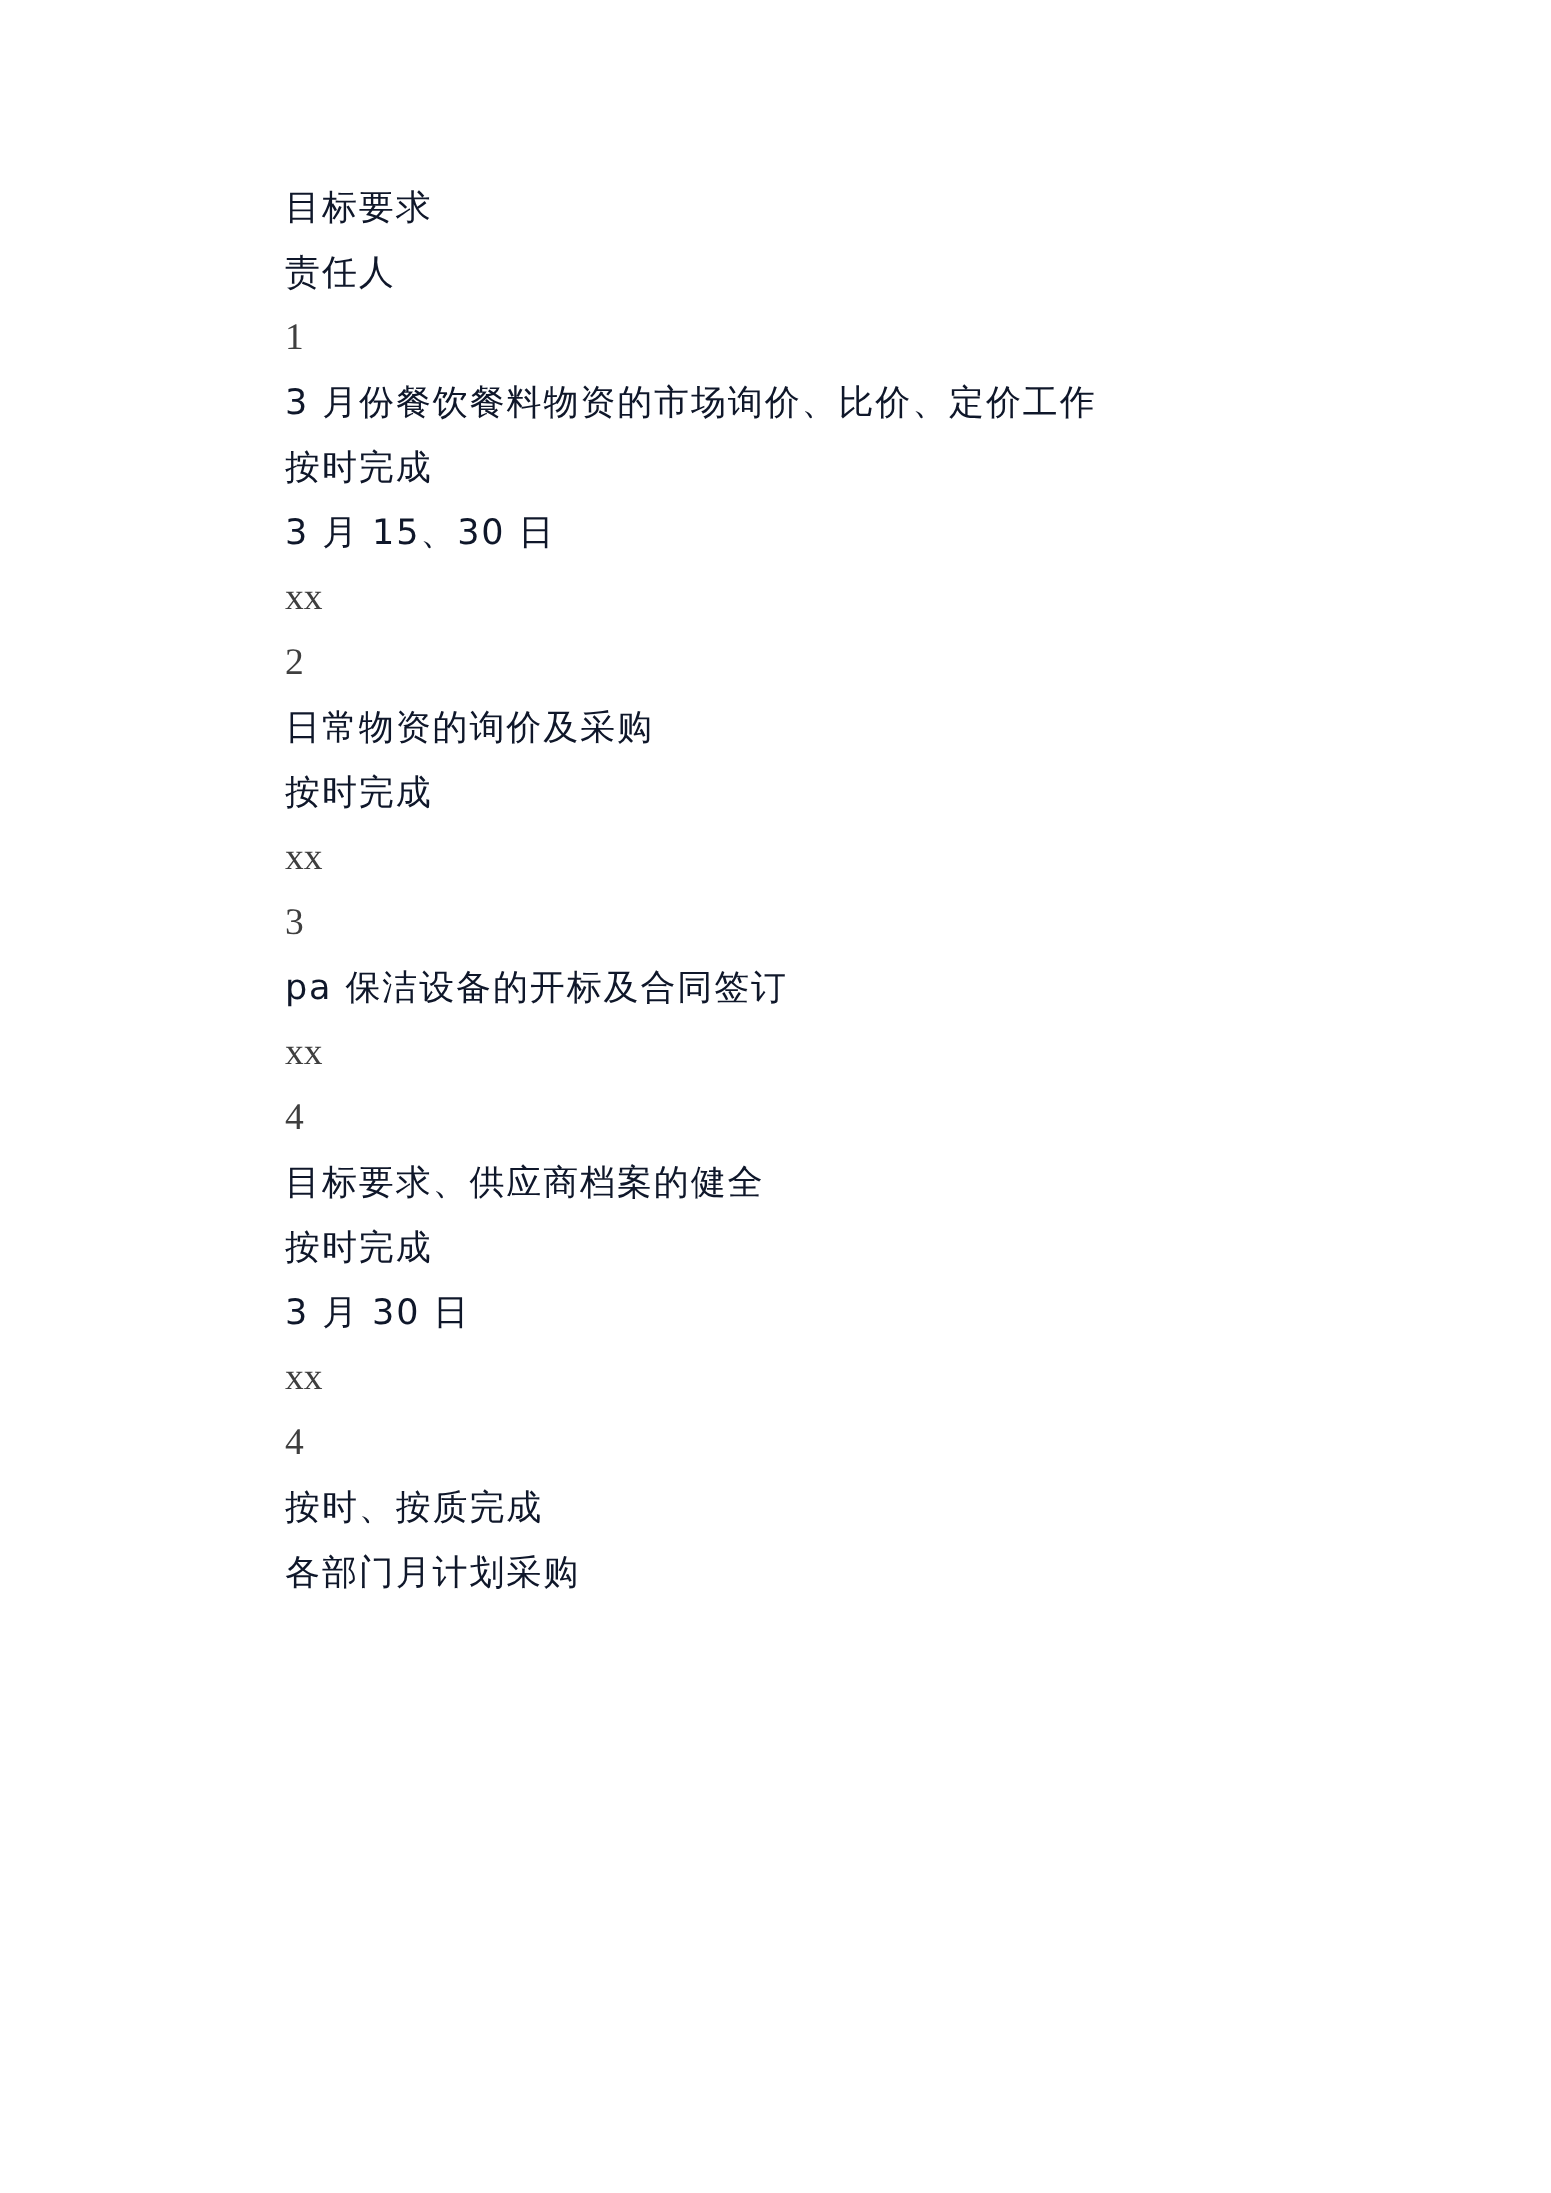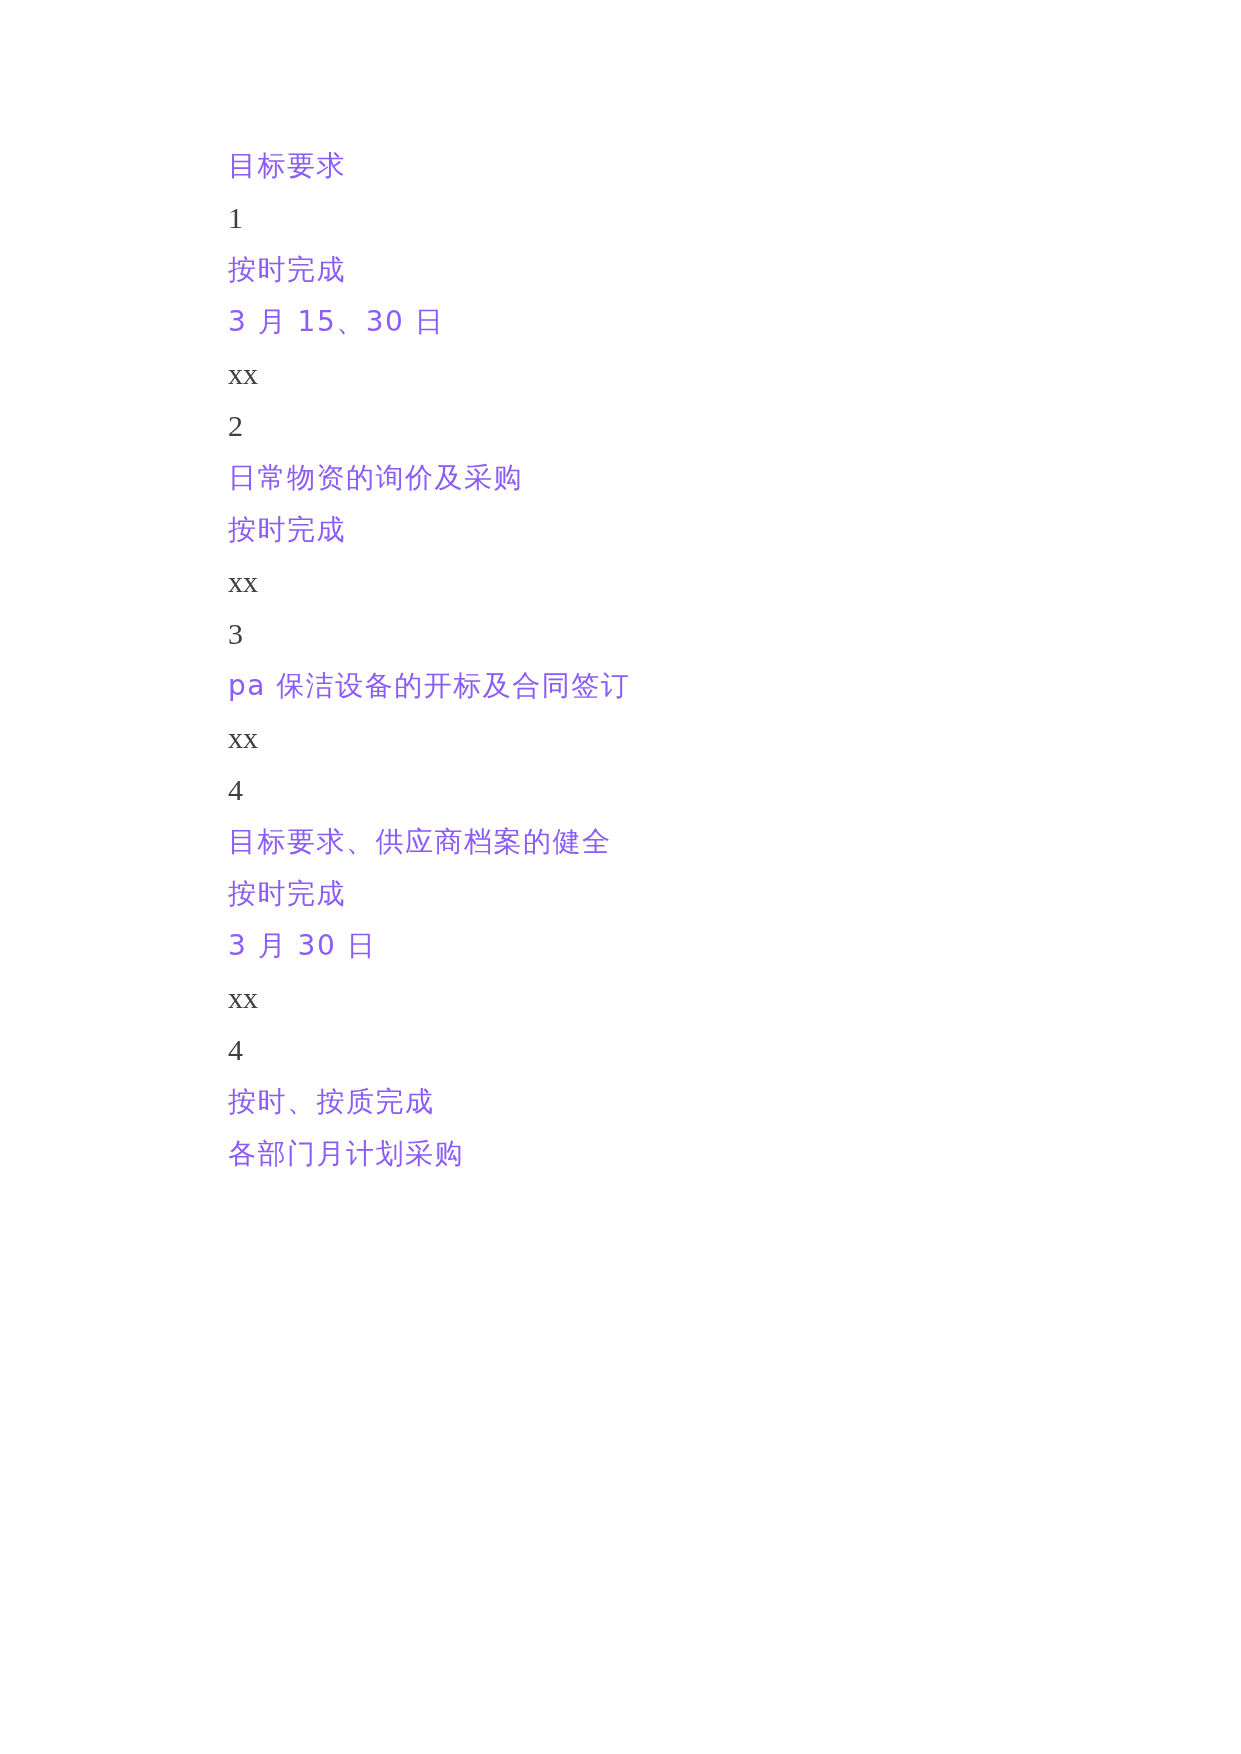--- a/index.html
+++ b/index.html
@@ -28,36 +28,38 @@
     font-size: 30px;
     line-height: 52px;
     letter-spacing: 0.5px;
     color: #3f3f3f;
     white-space: pre-wrap;
     font-family: "Liberation Serif", serif;
   }
   .line.cjk {
     font-family: "DejaVu Sans", sans-serif;
     font-size: 28px;
-    color: #8b5cf6;
+    color: #0f172a;
     letter-spacing: 1.5px;
   }
   .line.num {
     font-family: "Liberation Serif", serif;
     font-size: 30px;
     letter-spacing: 0;
   }
 </style>
 </head>
 <body>
 
 <div class="page">
   <div class="doc-body" id="doc-body">
       <div class="line cjk">目标要求</div>
+      <div class="line cjk">责任人</div>
       <div class="line num">1</div>
+      <div class="line cjk">3 月份餐饮餐料物资的市场询价、比价、定价工作</div>
       <div class="line cjk">按时完成</div>
       <div class="line cjk">3 月 15、30 日</div>
       <div class="line num">xx</div>
       <div class="line num">2</div>
       <div class="line cjk">日常物资的询价及采购</div>
       <div class="line cjk">按时完成</div>
       <div class="line num">xx</div>
       <div class="line num">3</div>
       <div class="line cjk">pa 保洁设备的开标及合同签订</div>
       <div class="line num">xx</div>

